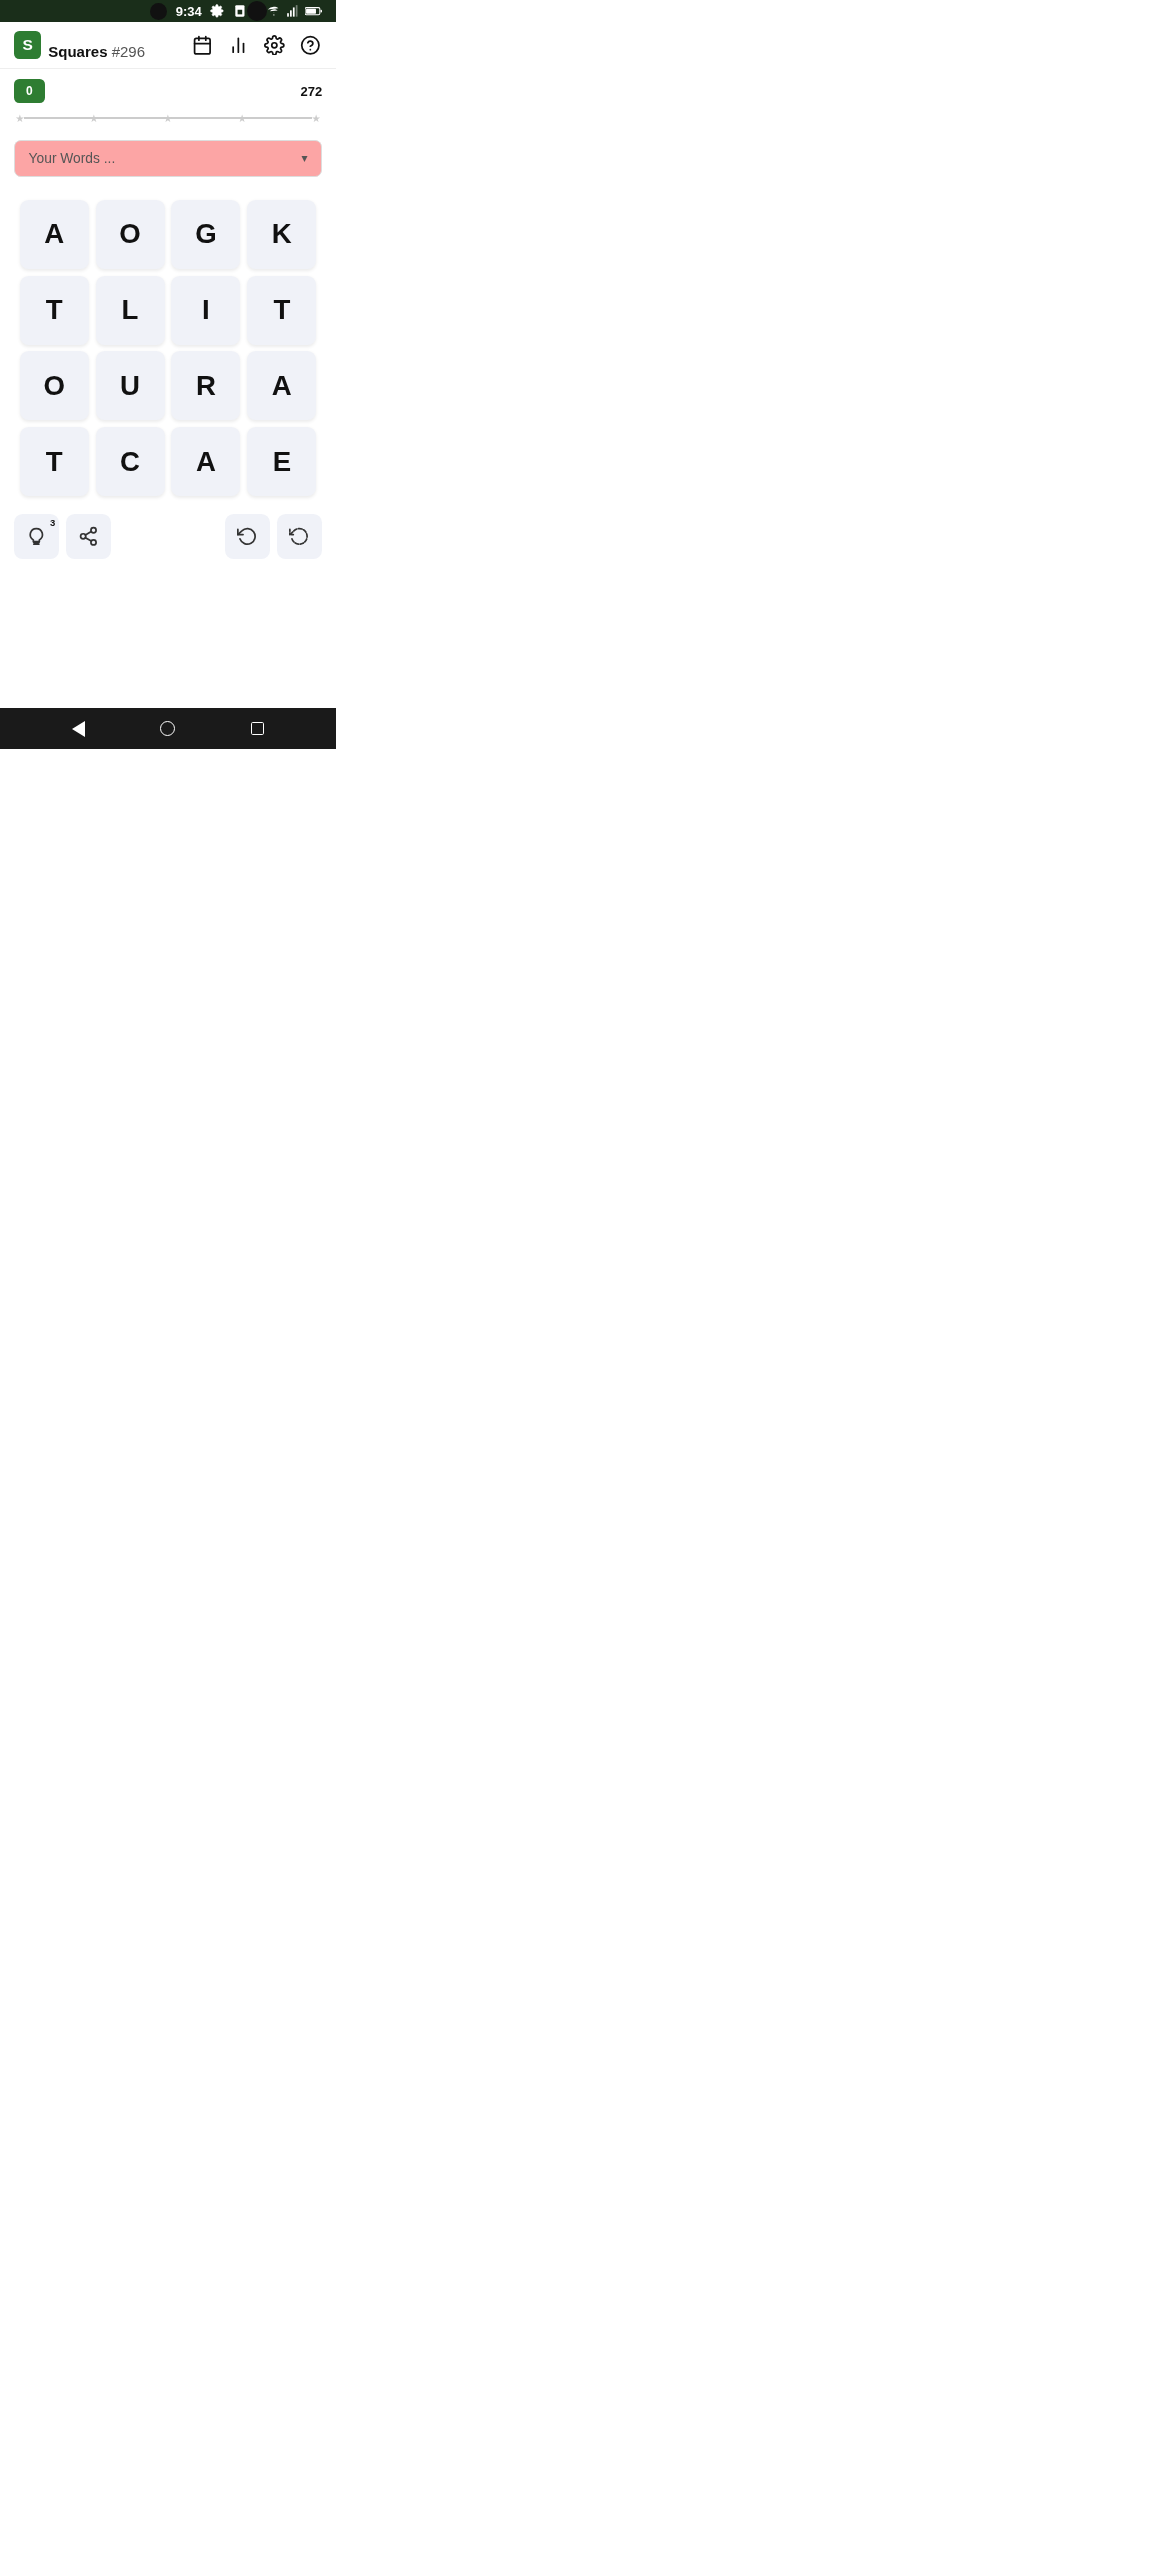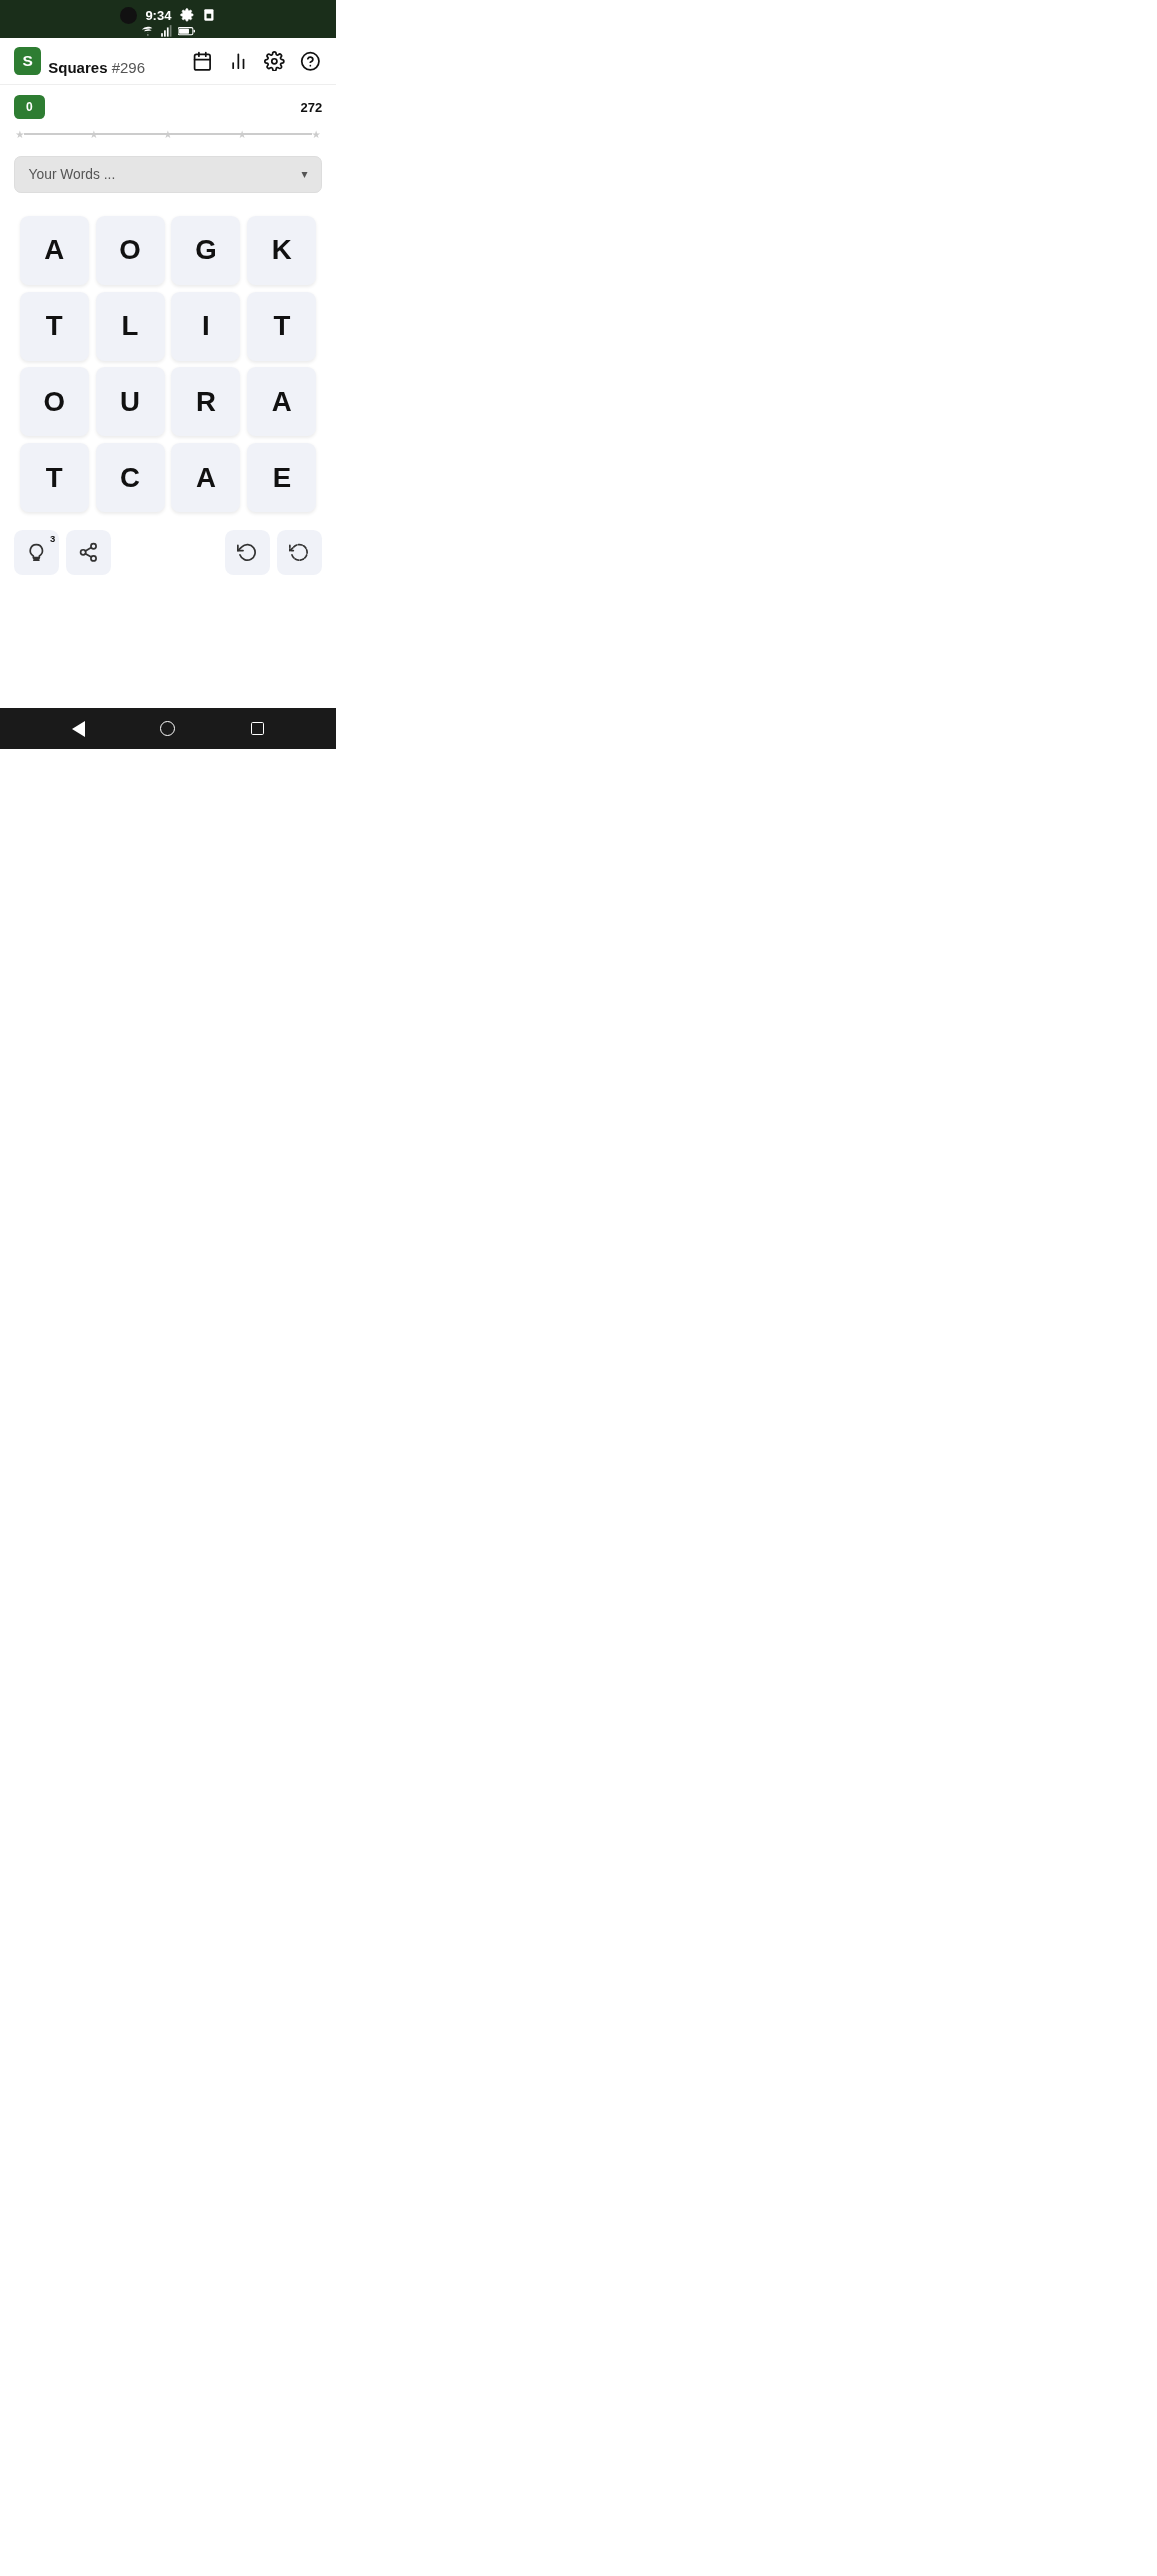--- a/index.html
+++ b/index.html
@@ -13,25 +13,24 @@
       display: flex;
       flex-direction: column;
       overflow-x: hidden;
     }
 
     
     .status-bar {
       background: #1a2e1a;
       color: white;
       display: flex;
-      justify-content: flex-start;
+      justify-content: flex-end;
       align-items: center;
       padding: 6.9px 13.8px;
-      height: 38px;
-      flex-direction: column;
+      height: 22px;
     }
     .status-left {
       display: flex;
       align-items: center;
       gap: 8.6px;
       font-size: 13px;
       font-weight: 600;
     }
     .status-time { font-size: 13px; font-weight: 700; }
     .status-right {
@@ -152,21 +151,21 @@
       padding: 8.6px 13.8px;
     }
     .your-words-dropdown {
       border: 0.9px solid #ddd;
       border-radius: 6.9px;
       padding: 10.3px 13.8px;
       display: flex;
       justify-content: space-between;
       align-items: center;
       cursor: pointer;
-      background: #e5e5e5;
+      background: #fca5a5;
     }
     .your-words-label {
       color: #555;
       font-size: 13.8px;
     }
     .chevron-down {
       color: #555;
       font-size: 12px;
     }
 

